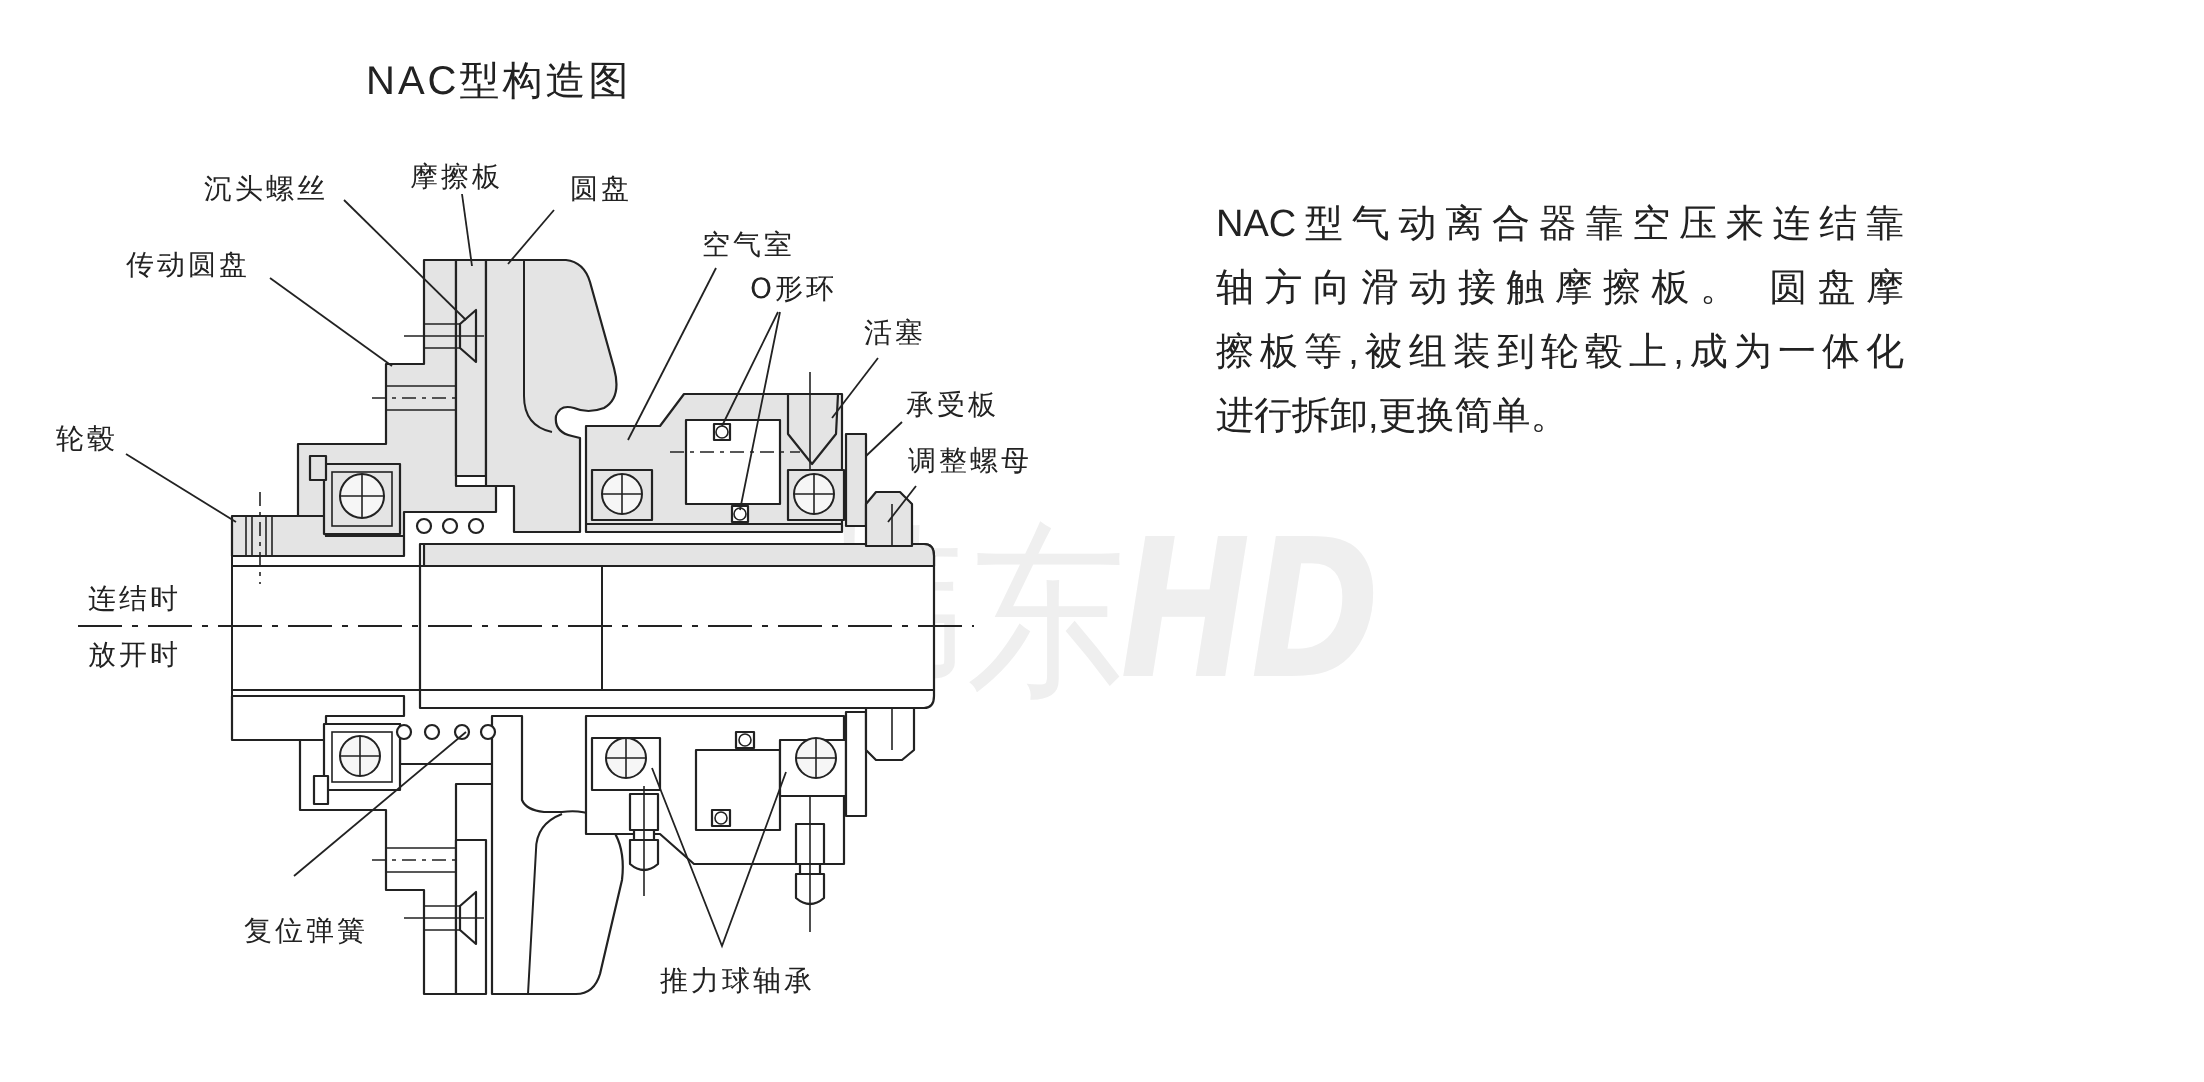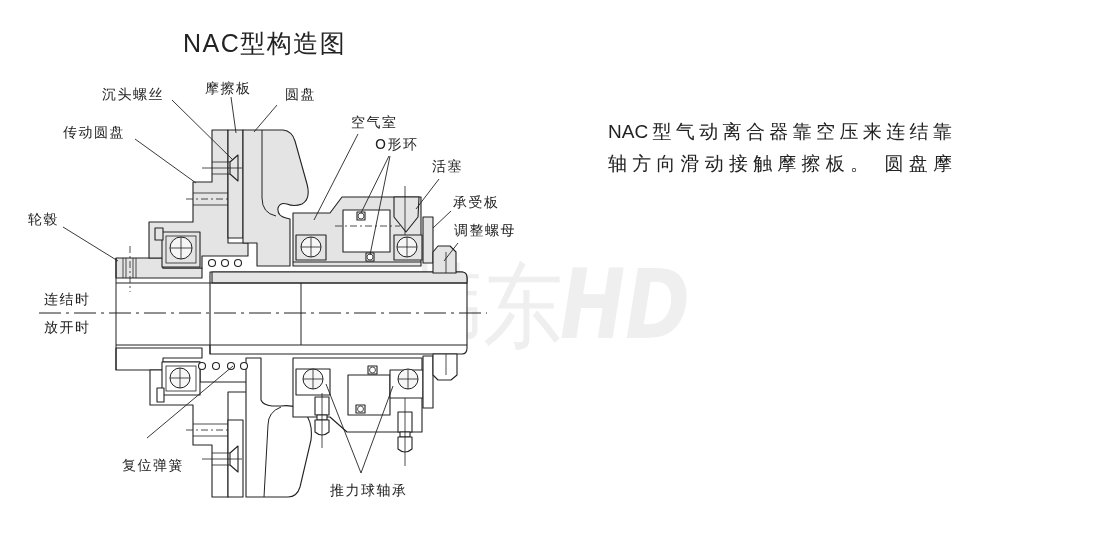--- a/index.html
+++ b/index.html
@@ -10,23 +10,23 @@
   .g { fill: #e4e4e4; }
   .w { fill: #ffffff; }
   .hole { fill: #f6f6f6; stroke: #222; stroke-width: 1; }
   .ln { fill: none; stroke: #222; stroke-width: 1; }
   .thin { fill: none; stroke: #222; stroke-width: 0.8; }
   .dash { fill: none; stroke: #222; stroke-width: 0.8; stroke-dasharray: 7 3 2 3; }
   .ld { fill: none; stroke: #222; stroke-width: 0.9; }
   .center { fill: none; stroke: #222; stroke-width: 1; stroke-dasharray: 22 5 3 5; }
   .lbl { font-family: "DejaVu Sans", "Liberation Sans", sans-serif; font-size: 14px; letter-spacing: 1.5px; fill: #222; }
   .wm { fill: #efefef; font-family: "DejaVu Sans", "Liberation Sans", sans-serif; }
-  .title { position: absolute; left: 183px; top: 27px; font-size: 25px; letter-spacing: 1.5px;
+  .title { position: absolute; left: 183px; top: 27px; font-size: 20px; letter-spacing: 1.5px;
            font-family: "Liberation Sans", "DejaVu Sans", sans-serif; white-space: nowrap; }
-  .desc { position: absolute; left: 608px; top: 97px; width: 344px; margin-top: 19px; }
+  .desc { position: absolute; left: 608px; top: 97px; width: 344px; }
   .desc-line { display: block; height: 32px; line-height: 32px; font-size: 19px; overflow: hidden;
                text-align: justify; text-align-last: justify;
                font-family: "Liberation Sans", "DejaVu Sans", sans-serif; }
   .desc-line.last { text-align: left; text-align-last: left; }
 </style>
 </head>
 <body>
 
 <div class="title">NAC型构造图</div>
 
@@ -190,13 +190,15 @@
     <text class="lbl" x="44" y="304">连结时</text>
     <text class="lbl" x="44" y="332">放开时</text>
     <text class="lbl" x="122" y="470">复位弹簧</text>
     <text class="lbl" x="330" y="495">推力球轴承</text>
   </g>
 </svg>
 
 <div class="desc">
   <span class="desc-line">NAC型气动离合器靠空压来连结靠</span>
   <span class="desc-line">轴方向滑动接触摩擦板。 圆盘摩</span>
+  <span class="desc-line">擦板等,被组装到轮毂上,成为一体化</span>
+  <span class="desc-line last">进行拆卸,更换简单。</span>
 </div>
 
 </body></html>

